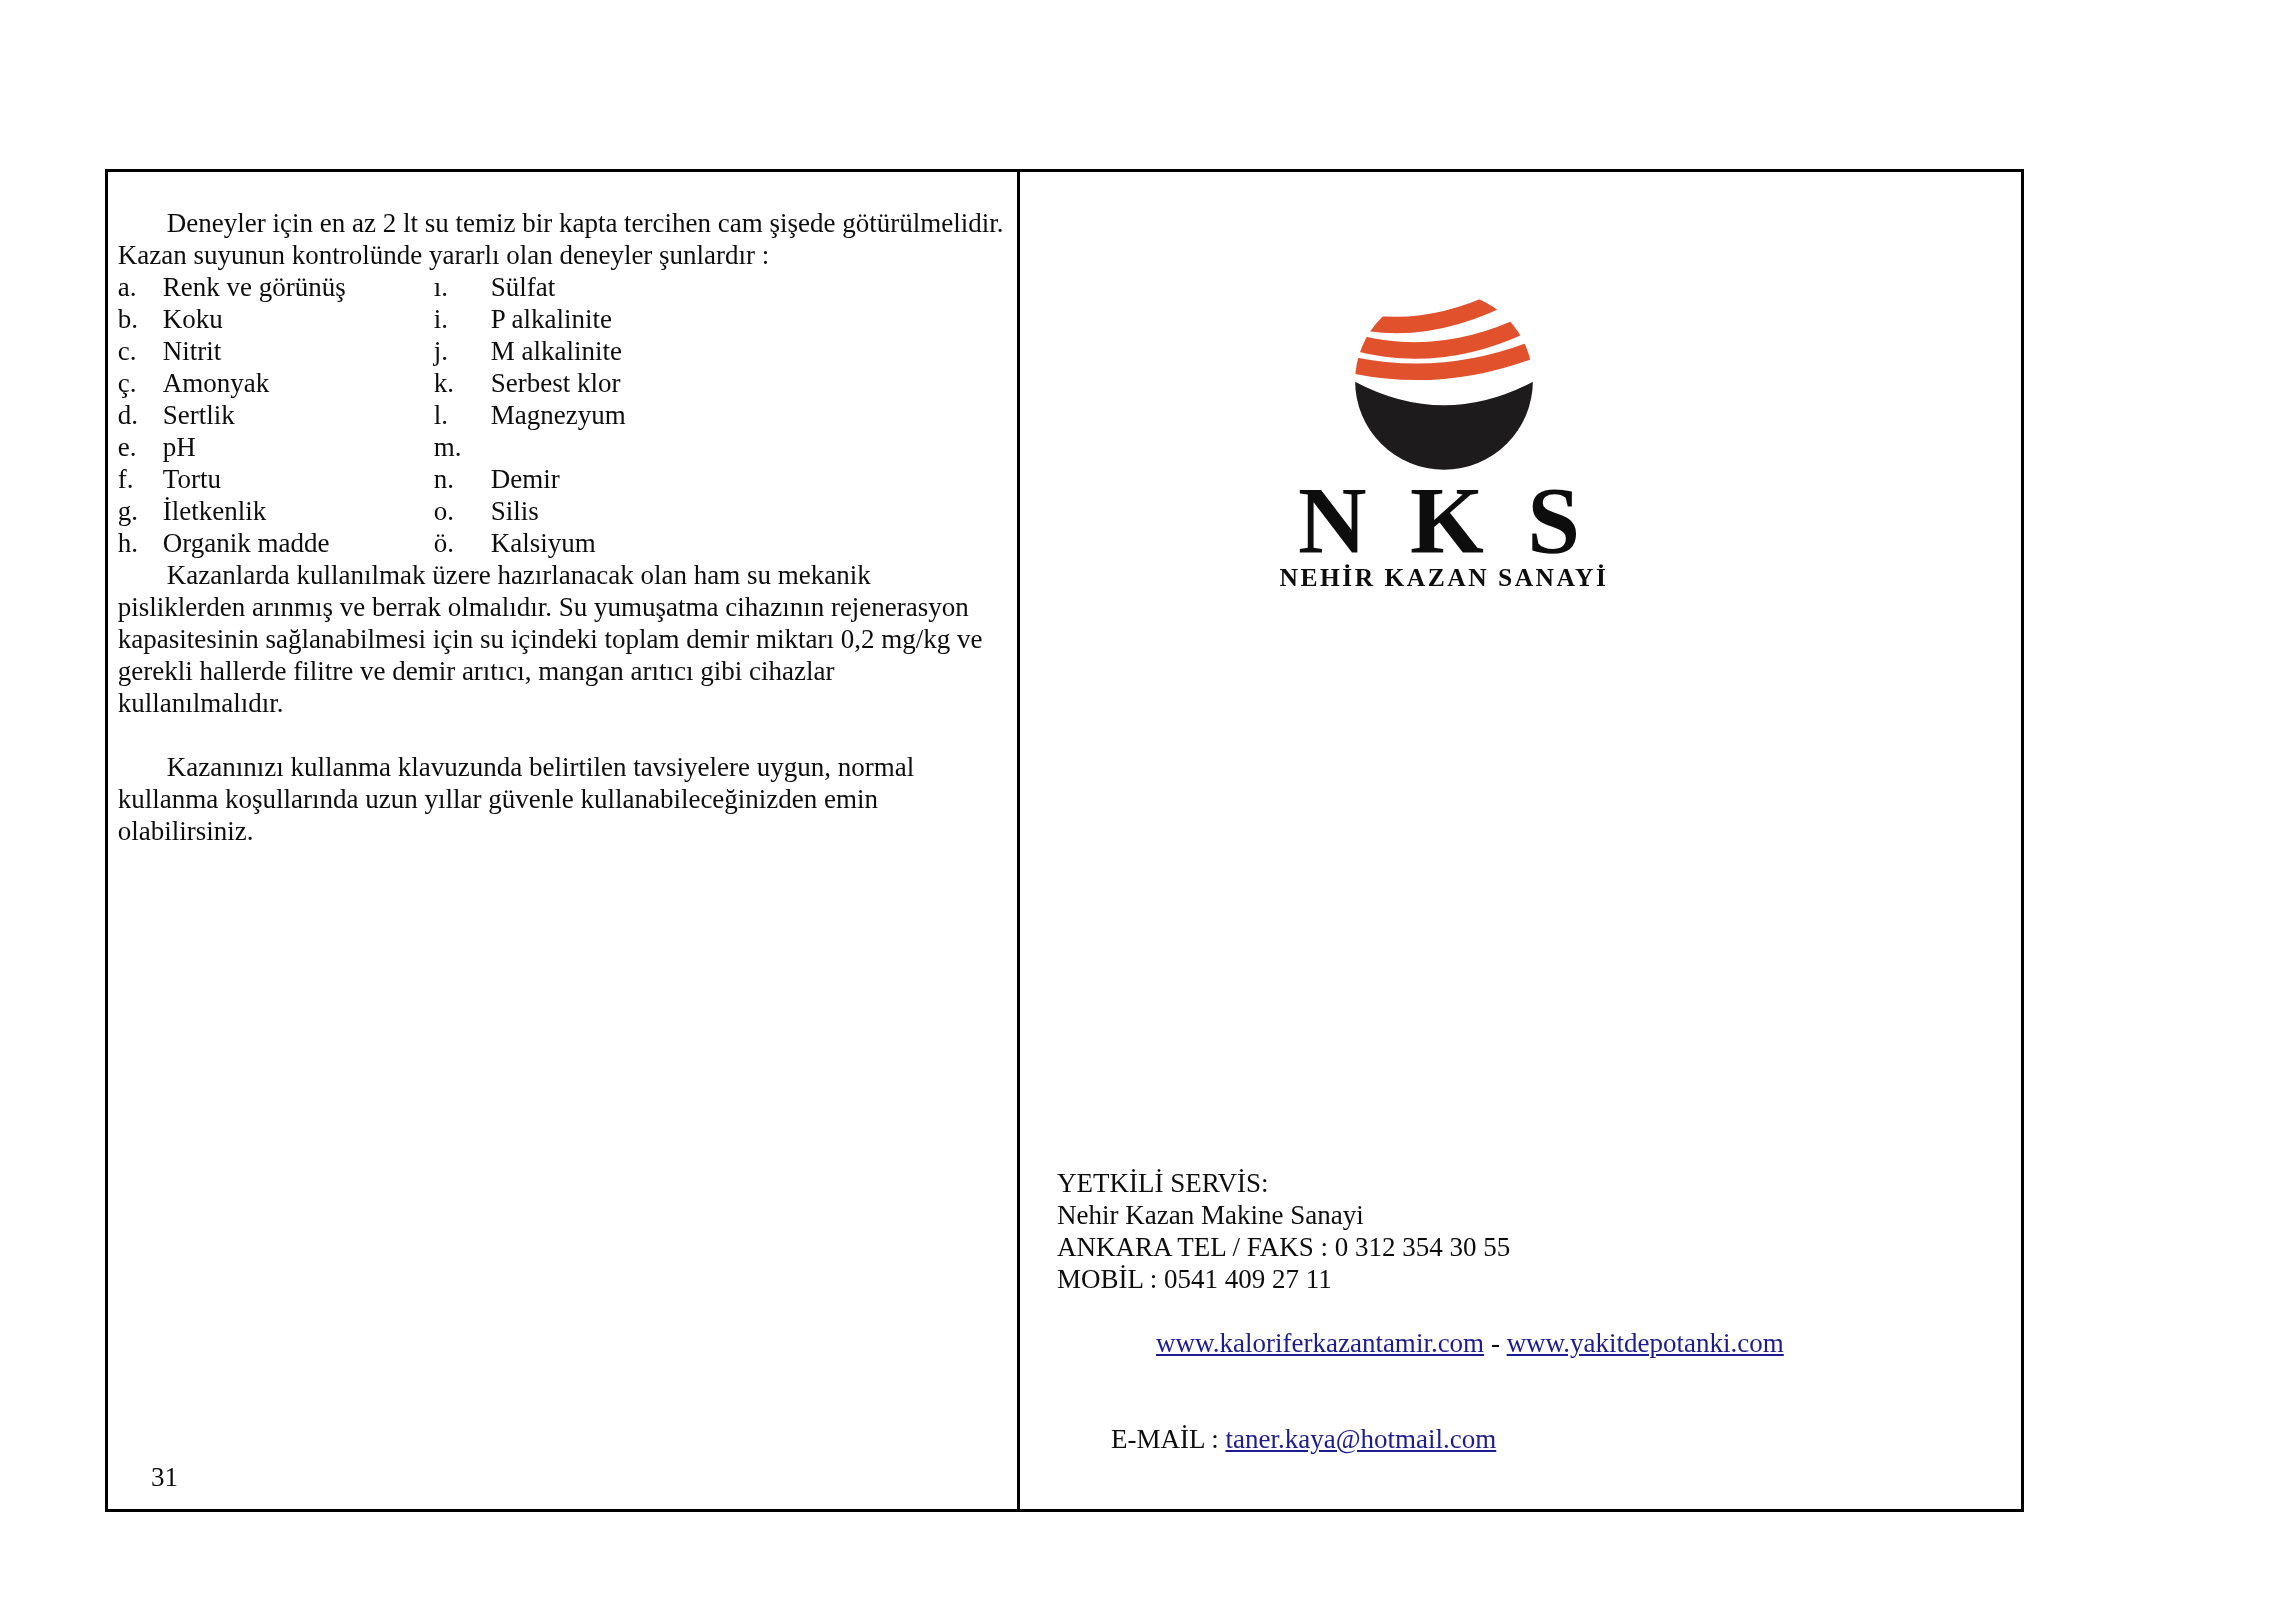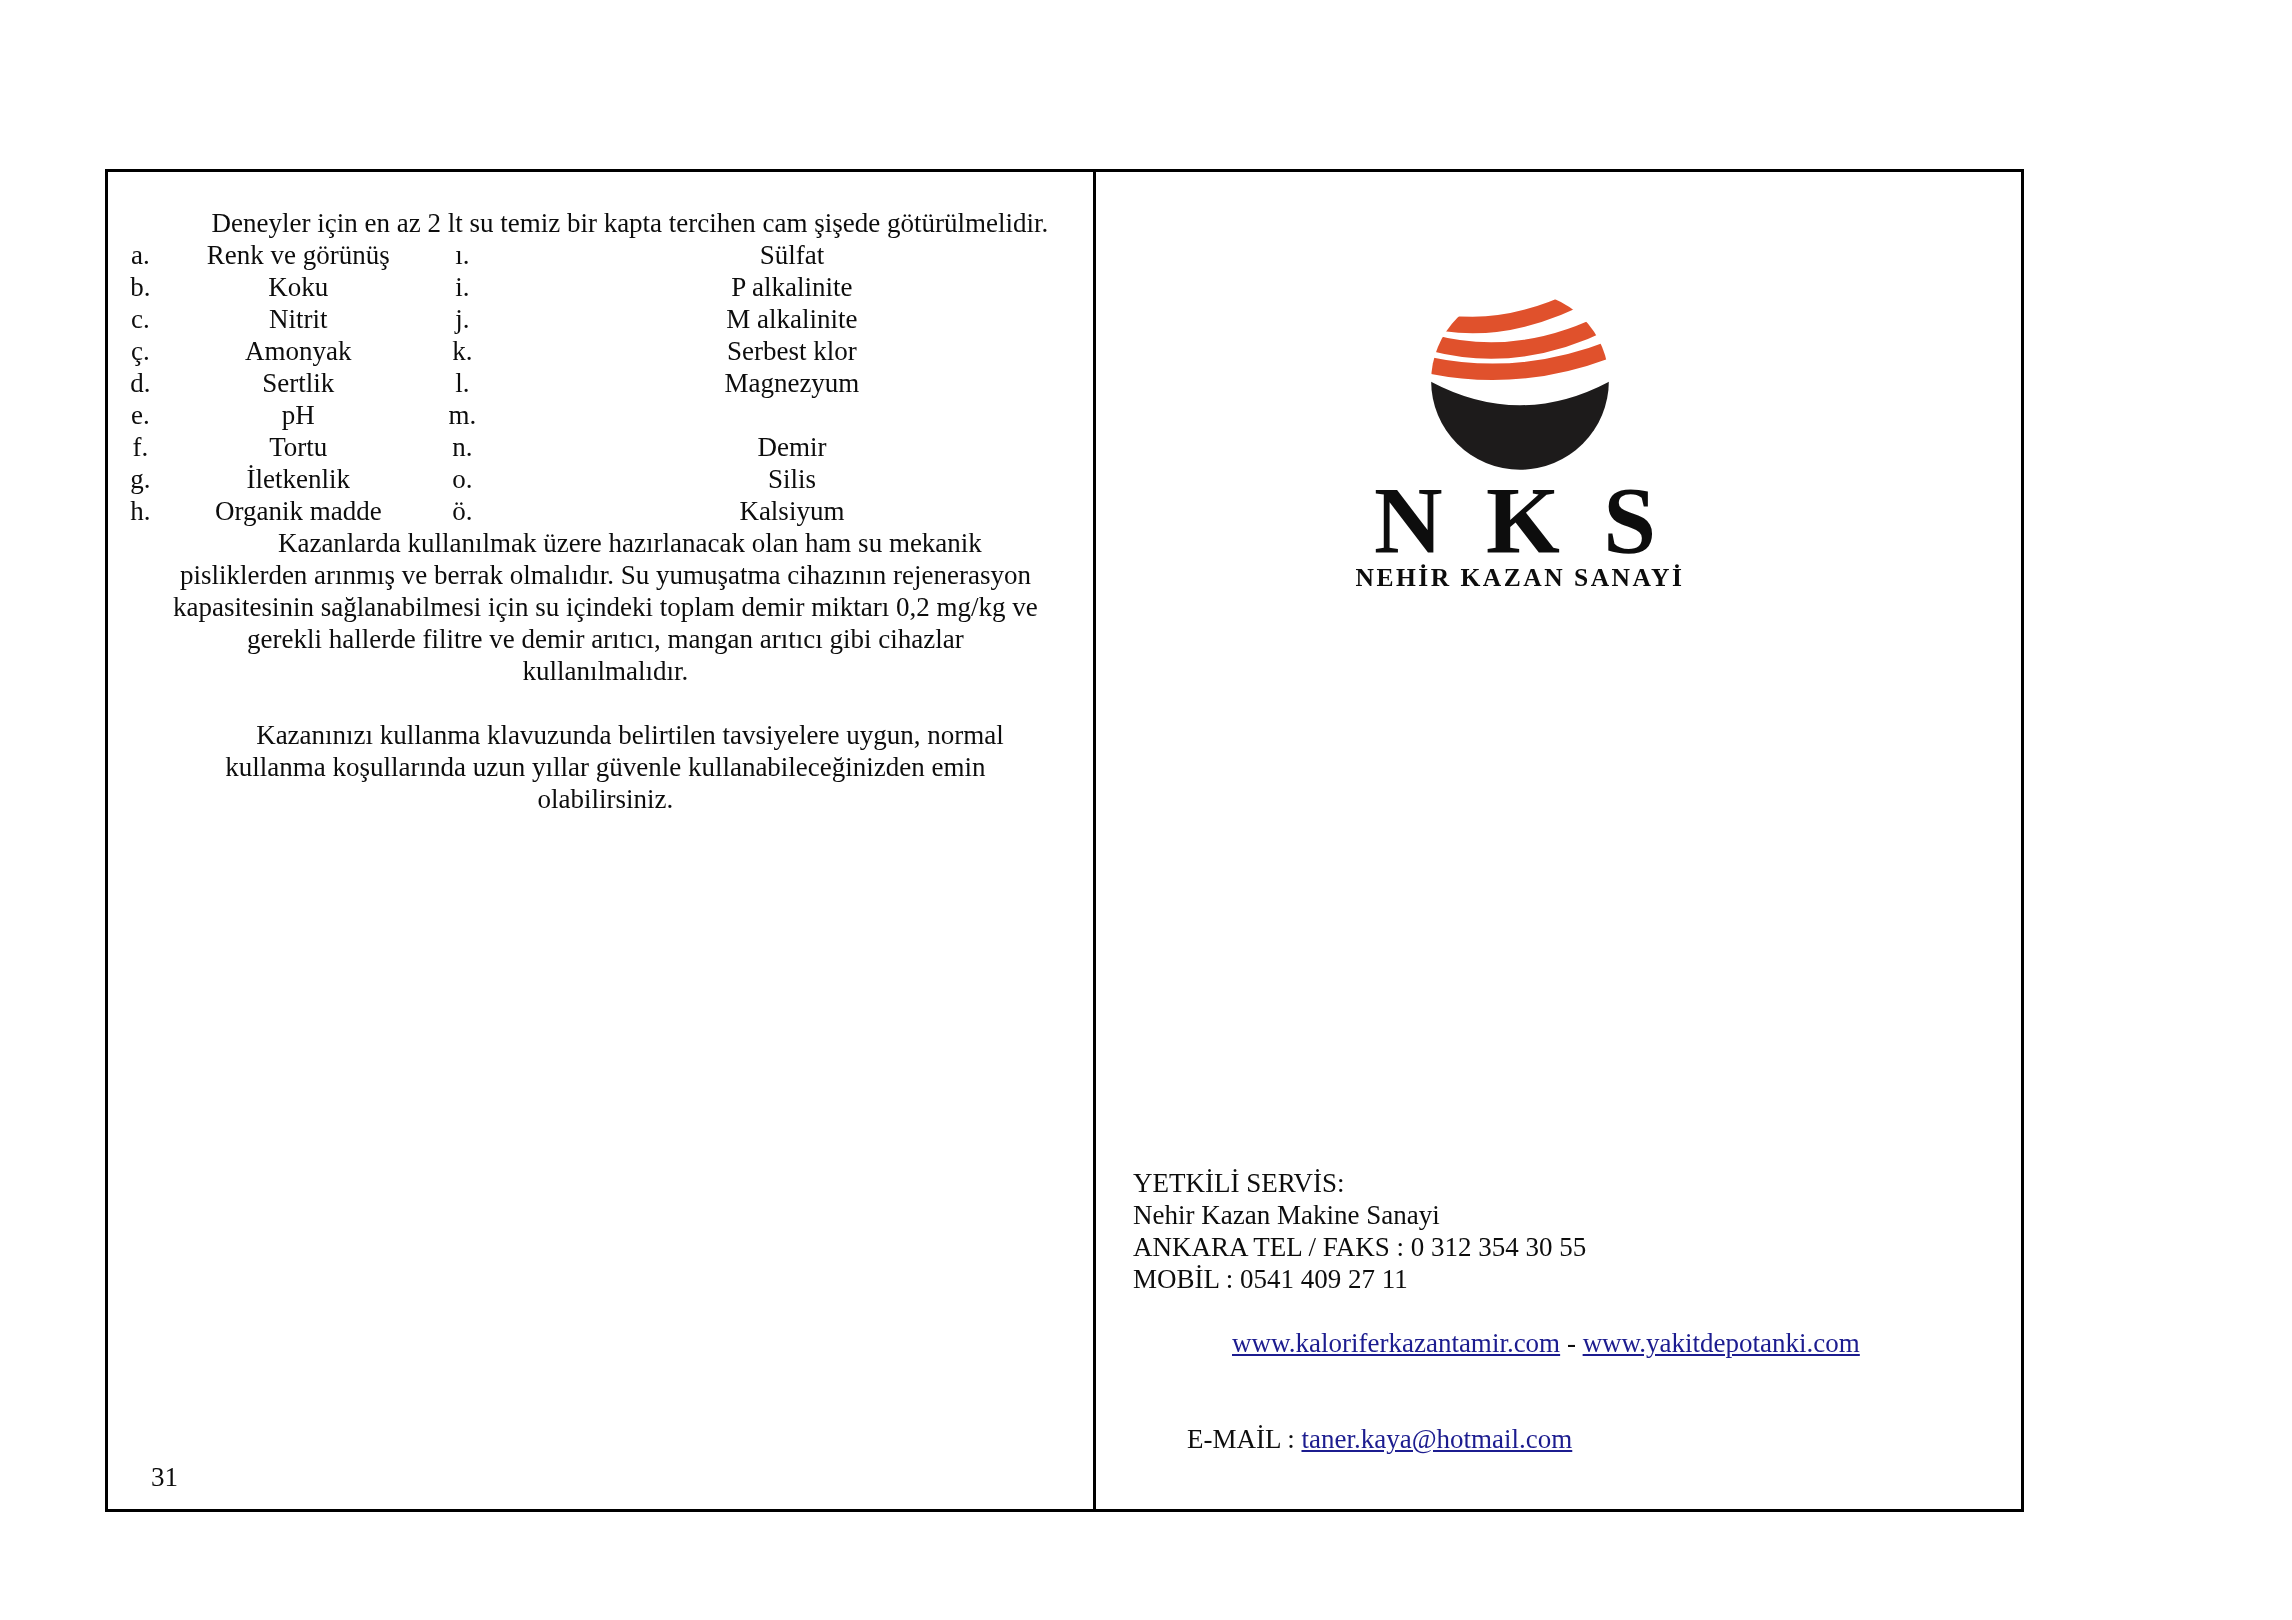--- a/index.html
+++ b/index.html
@@ -19,25 +19,24 @@
   }
   .sheet {
     position: absolute;
     left: 105px; top: 169px;
     width: 1919px; height: 1343px;
     border: 3.9px solid var(--border);
     display: flex;
     background: #ffffff;
   }
   .page-left {
-    width: 988px;
+    width: 912px;
     border-right: 3.9px solid var(--border);
     position: relative;
     padding: 35px 0 0 9.8px;
-    text-align: center;
   }
   .page-right {
     flex: 1 1 auto;
     position: relative;
   }
   .line {
     font-size: 27px;
     line-height: 32px;
     white-space: pre;
   }
@@ -94,20 +93,21 @@
   }
 </style>
 </head>
 <body>
 
 <div class="sheet">
 
   <div class="page-left">
 
     <div class="line indent">Deneyler için en az 2 lt su temiz bir kapta tercihen cam şişede götürülmelidir.</div>
+    <div class="line">Kazan suyunun kontrolünde yararlı olan deneyler şunlardır :</div>
 
     <div>
       <div class="test-row">
         <span>a.</span>
           <span>Renk ve görünüş</span>
           <span>ı.</span>
           <span>Sülfat</span>
       </div>
       <div class="test-row">
         <span>b.</span>

